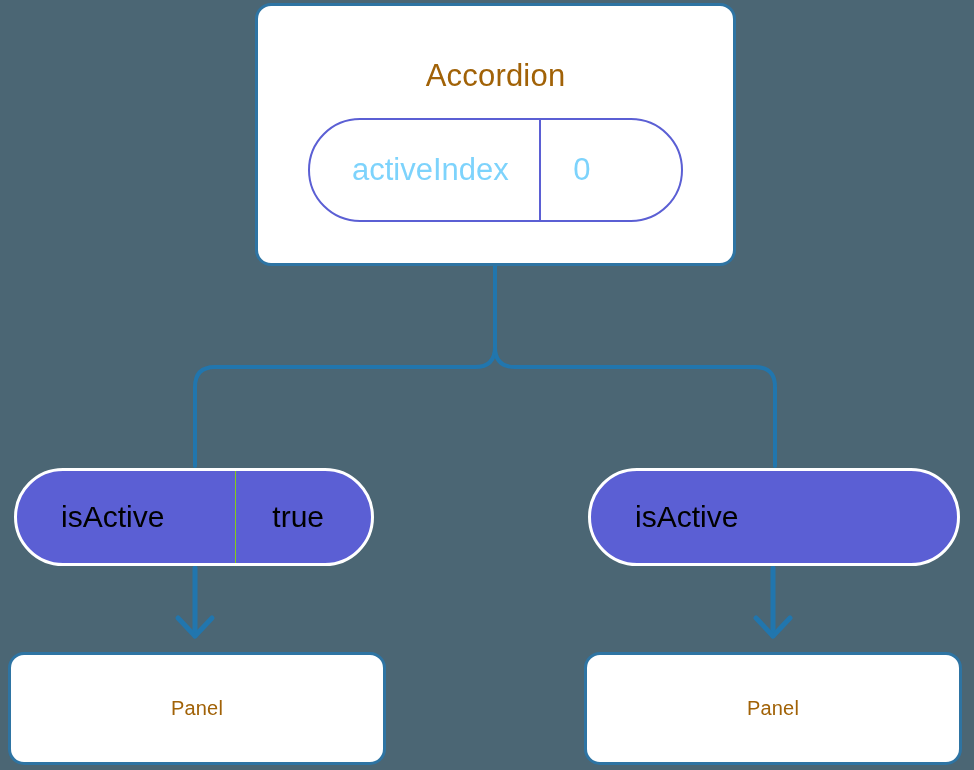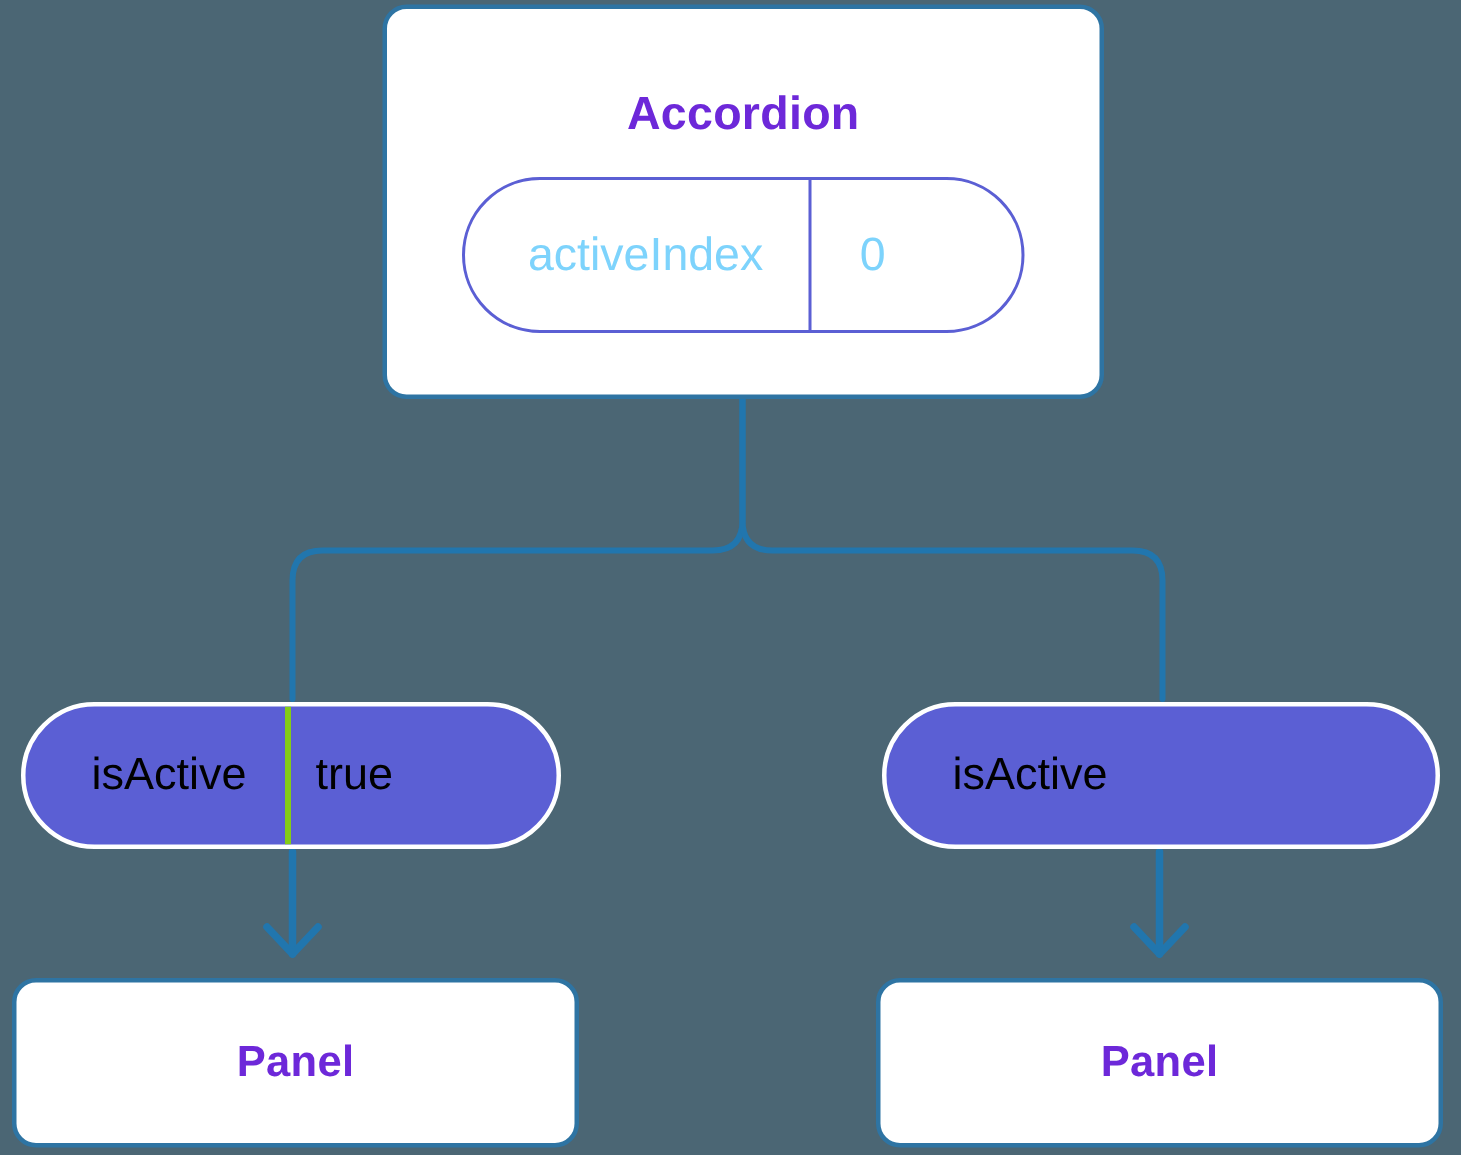--- a/index.html
+++ b/index.html
@@ -31,23 +31,23 @@
     position: absolute;
     box-sizing: border-box;
     background: #ffffff;
     border: 3px solid #2e74a3;
     border-radius: 16px;
     display: flex;
     flex-direction: column;
     align-items: center;
   }
   .card-title {
-    color: #6d28d9;
+    color: #a16207;
     font-size: 31px;
-    font-weight: 700;
+    font-weight: 400;
     letter-spacing: 0.2px;
     white-space: nowrap;
   }
 
   
   #accordion-card {
     left: 255px;
     top: 3px;
     width: 481px;
     height: 263px;
@@ -68,21 +68,21 @@
     width: 378px;
     height: 113px;
   }
   #panel-card-right {
     left: 584px;
     top: 652px;
     width: 378px;
     height: 113px;
   }
   .panel-card .card-title {
-    font-size: 29px;
+    font-size: 20px;
   }
 
   
   .pill-outline {
     position: absolute;
     box-sizing: border-box;
     display: flex;
     align-items: stretch;
     border: 2px solid #5b5fd4;
     border-radius: 999px;
@@ -131,22 +131,23 @@
     align-items: center;
     justify-content: center;
     color: #000000;
     font-size: 30px;
     white-space: nowrap;
   }
   .pill-filled .pill-key {
     padding: 0 26px 0 44px;
   }
   .pill-filled .pill-val {
-    border-left: 4px solid #84cc16;
-    padding: 0 46px 0 16px;
+    border-left: 1px solid #84cc16;
+    padding: 0 46px 0 36px;
+    margin-left: 45px;
   }
   #is-active-pill-left {
     left: 14px;
     top: 468px;
     width: 360px;
   }
   #is-active-pill-right {
     left: 588px;
     top: 468px;
     width: 372px;

